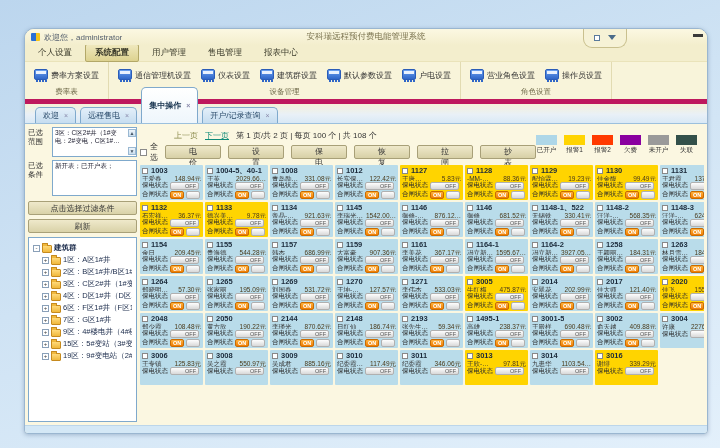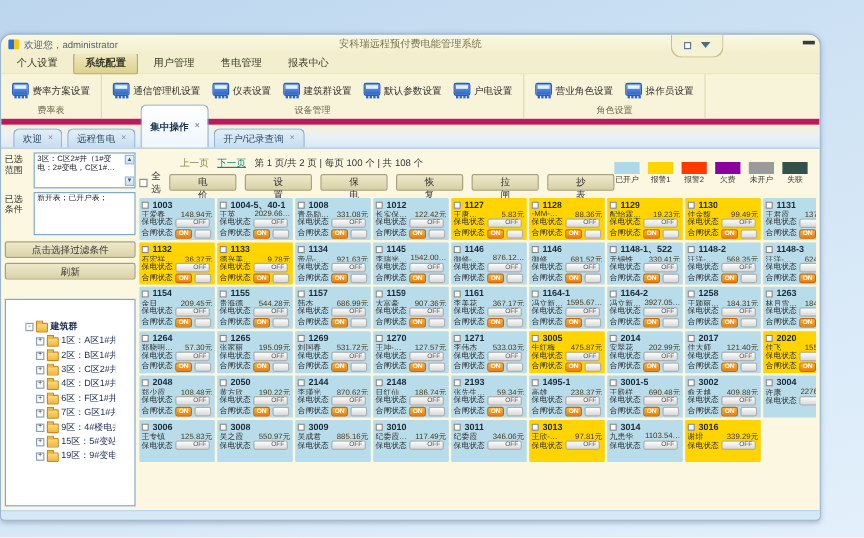--- a/index.html
+++ b/index.html
@@ -1,20 +1,20 @@
 <!DOCTYPE html>
 <html><head>
 <meta charset="utf-8">
 <style>
   * { margin:0; padding:0; box-sizing:border-box; }
   html,body { width:720px; height:448px; overflow:hidden;
     font-family:"Liberation Sans","DejaVu Sans",sans-serif; }
   .page { position:relative; width:720px; height:448px;
     background:linear-gradient(160deg,#bcd6ee 0%,#cfe3f4 45%,#e3f0fb 100%); }
-  .window { position:absolute; left:0; top:28px; width:684px; height:406px;
+  .window { position:absolute; left:24px; top:28px; width:684px; height:406px;
     background:#fbf7e1; border:1px solid #9ab6d0; border-radius:10px 10px 4px 4px;
     overflow:hidden; box-shadow:0 1px 4px rgba(60,90,130,.35); display:flex; flex-direction:column; }
 
   
   .titlebar { position:relative; height:16px; background:linear-gradient(#fbf8e2,#f3eecd);
     display:flex; align-items:center; padding:0 6px; flex:none; }
   .appicon { width:9px; height:8px; border-radius:1px; flex:none;
     background:linear-gradient(90deg,#2b6fd4 0 55%,#f5c518 55% 100%); margin-right:4px; }
   .welcome { font-size:8px; color:#55606e; white-space:nowrap; }
   .apptitle { position:absolute; left:50%; transform:translateX(-50%); font-size:8.5px; color:#7b7450; white-space:nowrap; }
@@ -61,21 +61,21 @@
   .listbox { flex:1; background:#fff; border:1px solid #7fa9cc; font-size:6.5px; color:#223;
     line-height:1.25; padding:1px 0 1px 2px; height:30px; overflow:hidden; display:flex; }
   .listbox.tall { height:36px; }
   .lbtext { flex:1; overflow:hidden; }
   .sbcol { width:8px; flex:none; display:flex; flex-direction:column; justify-content:space-between; }
   .sbbtn { height:8px; background:linear-gradient(#eef5fb,#cadeee); border:1px solid #9ab8d2;
     font-size:5px; color:#456; text-align:center; line-height:7px; }
   .tanbtn { display:block; width:100%; height:14px; margin:2px 0; font-size:8px; color:#333;
     background:linear-gradient(#efe9cb,#d9d2a8); border:1px solid #a8a078; border-radius:2px;
     font-family:inherit; }
-  .tree { flex:1; margin-top:14px; background:#fff; border:1px solid #7fa9cc; padding:16px; overflow:hidden; }
+  .tree { flex:1; margin-top:2px; background:#fff; border:1px solid #7fa9cc; padding:4px; overflow:hidden; }
   .trow { display:flex; align-items:center; gap:2px; height:12px; font-size:7.5px; color:#1a2a4a; white-space:nowrap; overflow:hidden; }
   .trow.child { padding-left:9px; }
   .exp { width:7px; height:7px; border:1px solid #8aa0b8; background:#fff; font-size:6px; line-height:5px;
     text-align:center; color:#444; flex:none; }
   .folder { width:10px; height:8px; background:linear-gradient(#ffd97a,#f0b83c); border:1px solid #c68a1e;
     border-radius:1px; position:relative; flex:none; margin-top:1px; }
   .folder::before { content:""; position:absolute; top:-3px; left:-1px; width:4px; height:2px;
     background:#f0b83c; border:1px solid #c68a1e; border-bottom:none; border-radius:1px 1px 0 0; }
 
   .main { flex:1; margin-left:3px; display:flex; flex-direction:column; overflow:hidden; }

